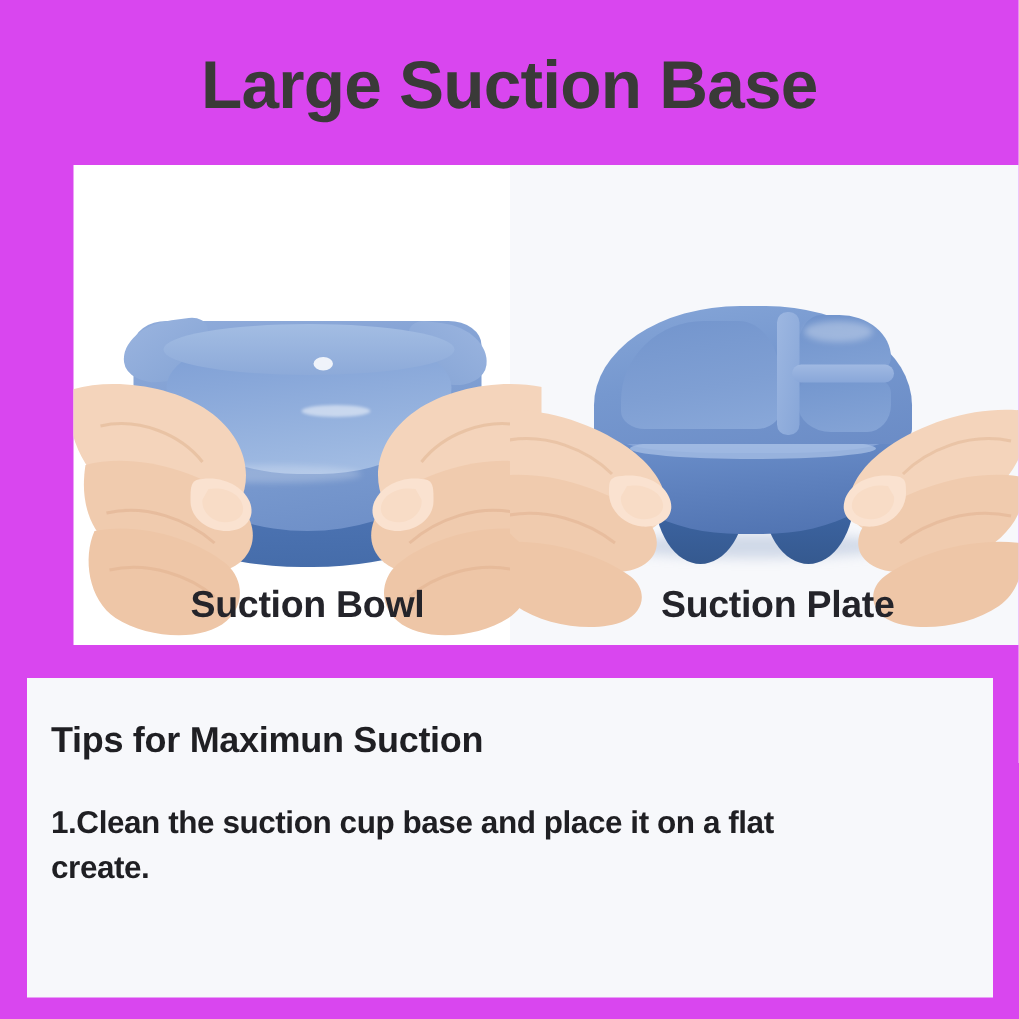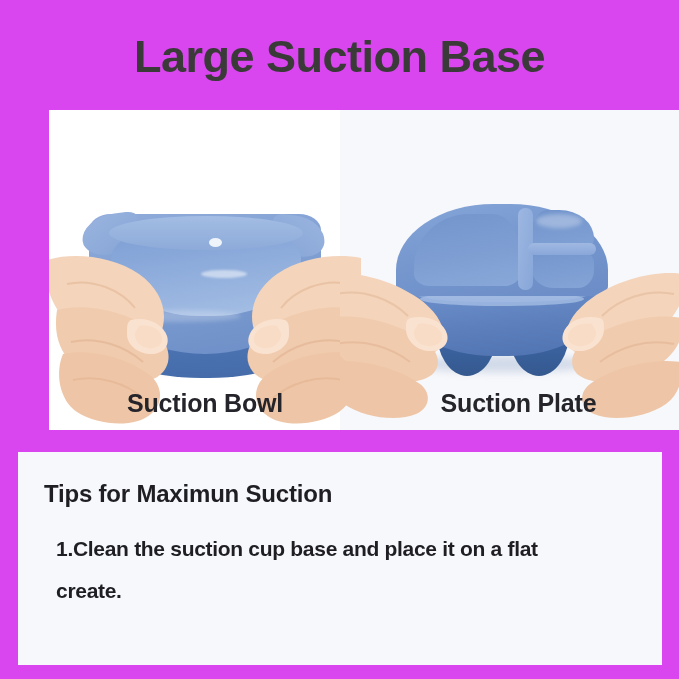--- a/index.html
+++ b/index.html
@@ -334,37 +334,37 @@
 
   
   #tips-panel {
     position: absolute;
     left: 18px;
     top: 452px;
     width: 644px;
     height: 213px;
     background: #f7f8fb;
     box-sizing: border-box;
-    padding: 28px 26px 0 26px;
+    padding: 28px 26px 0 16px;
   }
   #tips-heading {
     font-size: 24px;
     font-weight: bold;
     color: #1f1f23;
     letter-spacing: -0.2px;
     margin: 0 0 26px 0;
     white-space: nowrap;
   }
   .tip-line {
     font-size: 21px;
     font-weight: bold;
     color: #1f1f23;
     line-height: 30px;
     letter-spacing: -0.3px;
-    margin: 12px;
+    margin: 0;
   }
 </style>
 </head>
 <body>
 
 <div id="page">
 
   <div id="title">Large Suction Base</div>
 
   <div id="panel-bowl" class="photo-panel">

